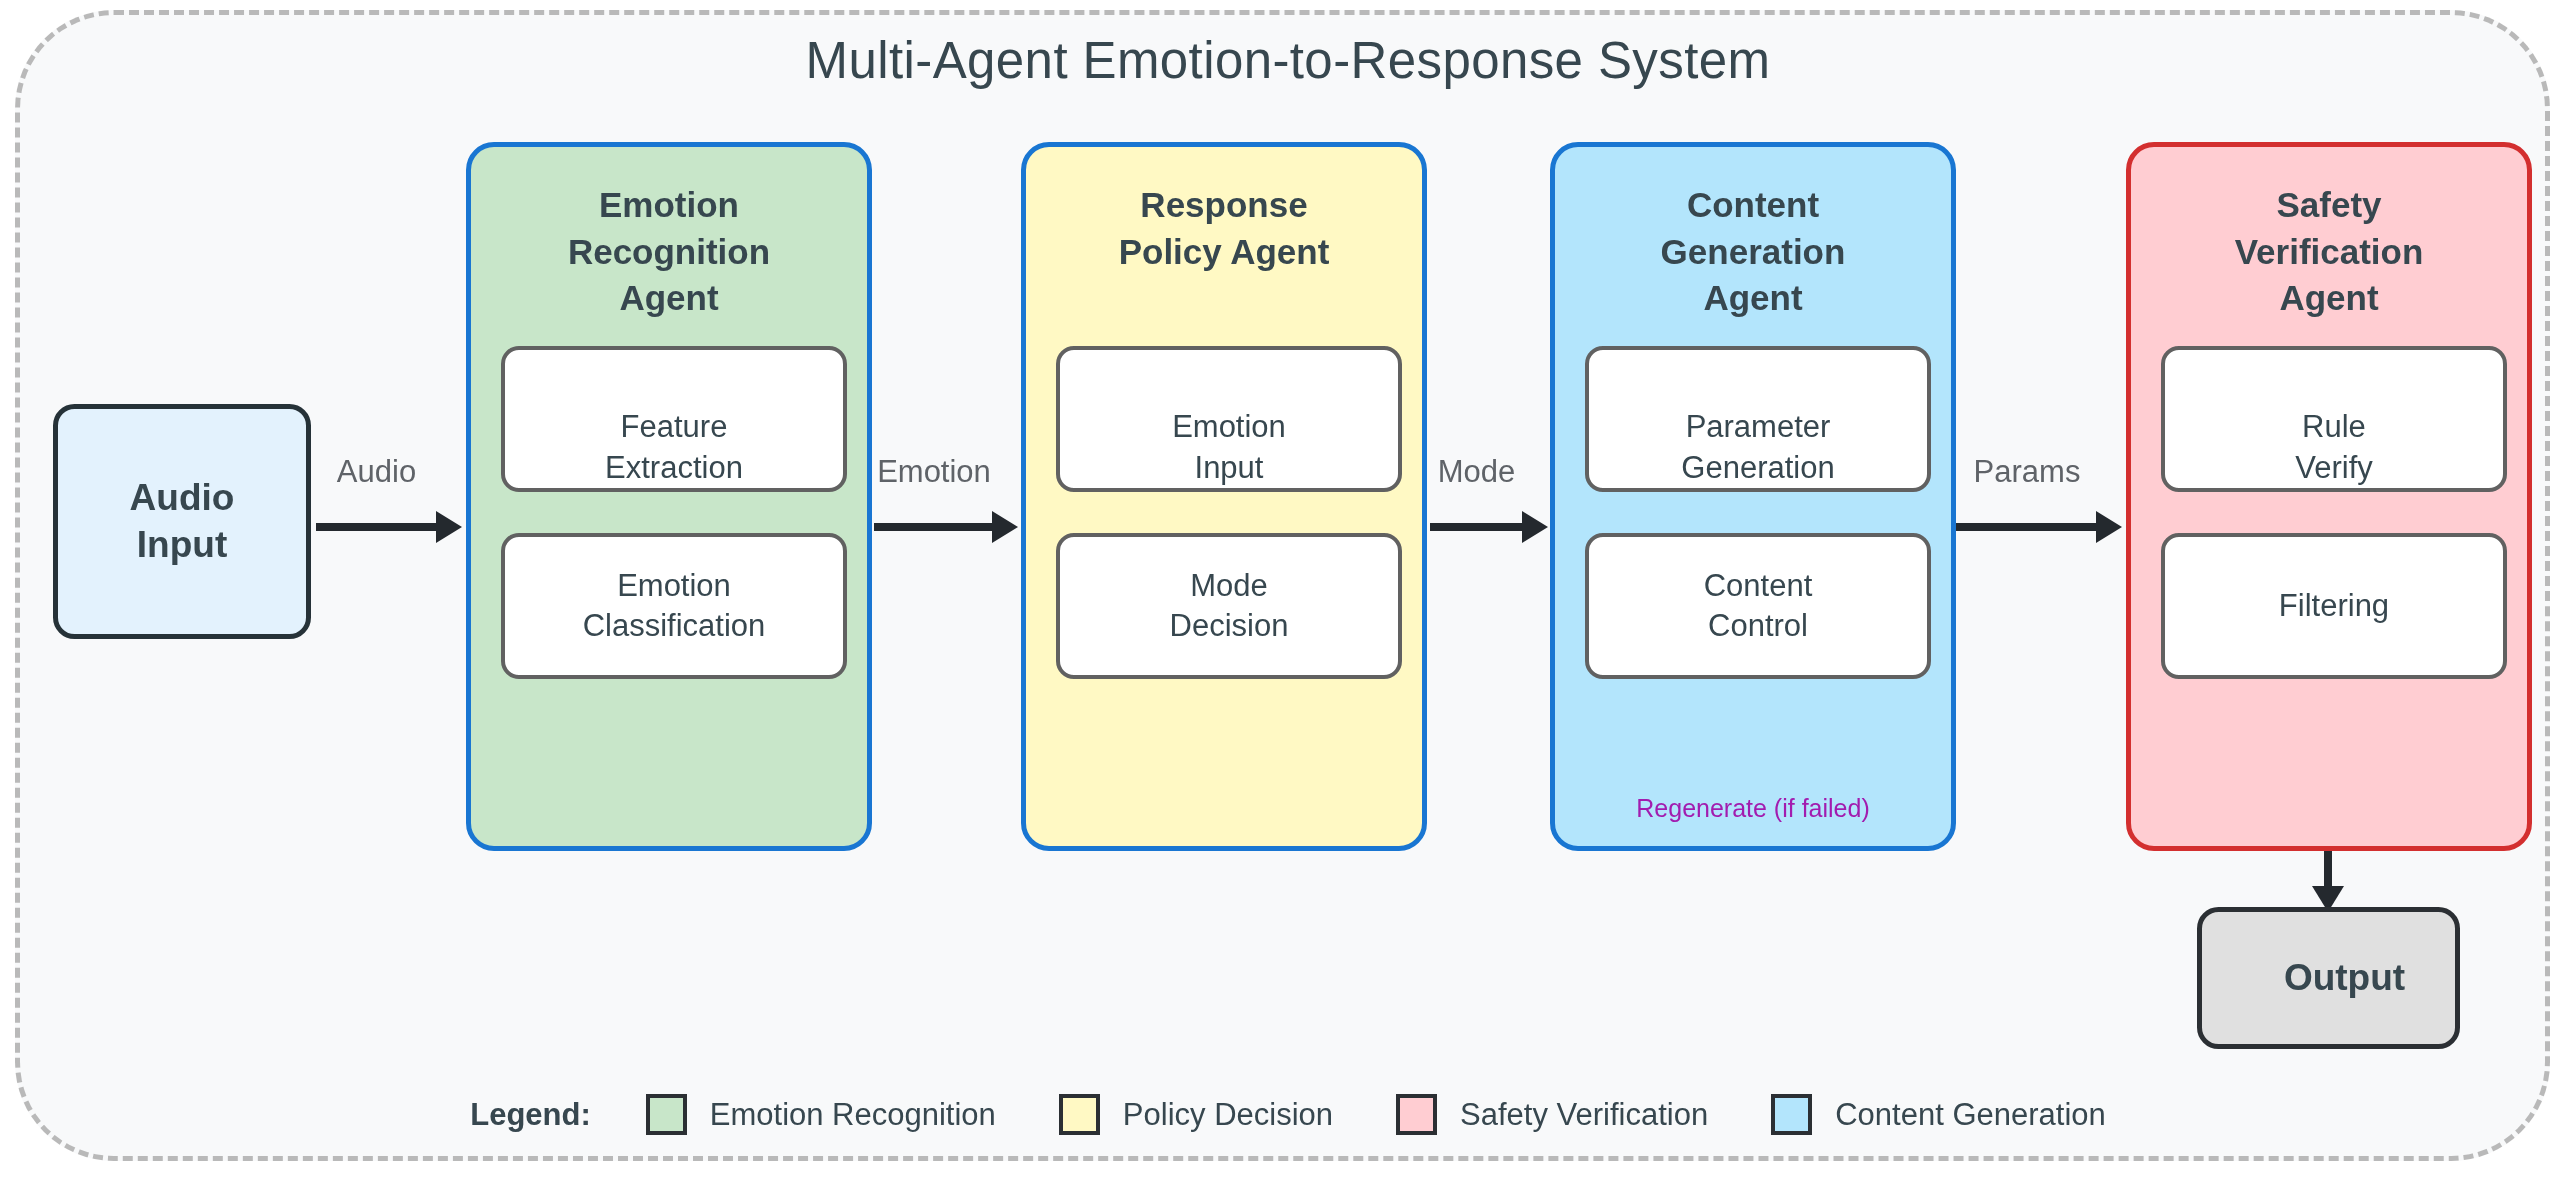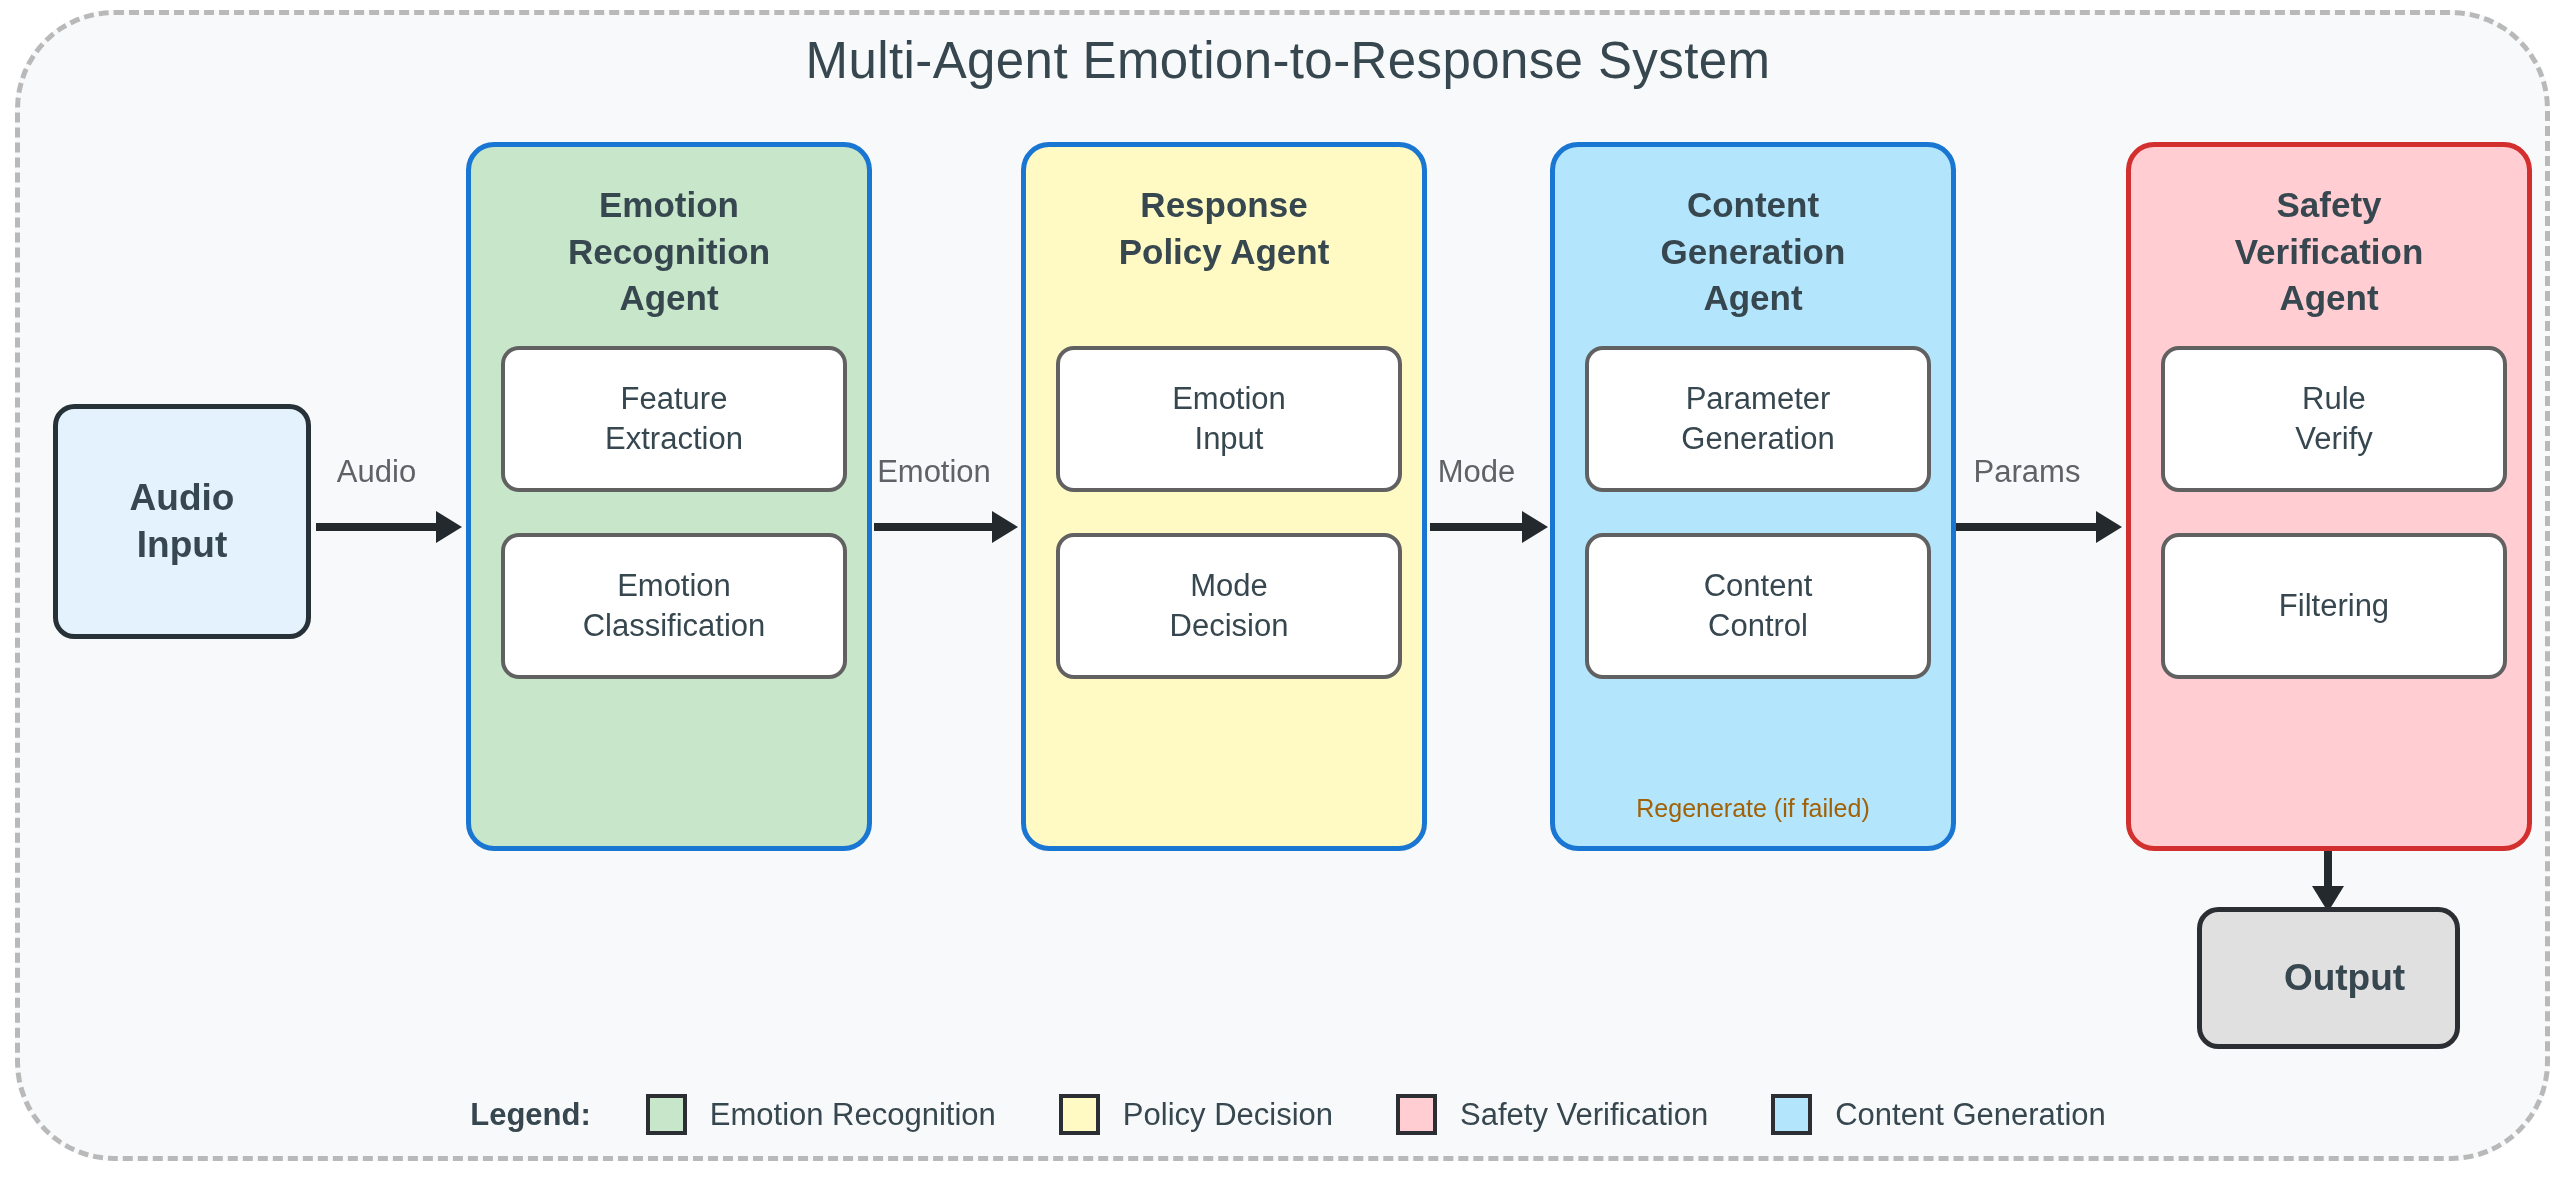--- a/index.html
+++ b/index.html
@@ -107,36 +107,36 @@
     border: 4.1px solid #616161;
     border-radius: 18px;
     display: flex;
     align-items: center;
     justify-content: center;
     text-align: center;
     font-size: 31px;
     color: #37474f;
     line-height: 1.3;
   }
-  .sub-box.slot-1 { top: 199px; }
+  .sub-box.slot-1 { top: 199px; align-items: flex-end; }
   .sub-box.slot-2 { top: 386px; }
 
   #agent-emotion { left: 466px; background: #c8e6c9; border: 5.8px solid #1976d2; }
   #agent-policy  { left: 1021px; background: #fff9c4; border: 5.8px solid #1976d2; }
   #agent-content { left: 1550px; background: #b3e5fc; border: 5.8px solid #1976d2; }
   #agent-safety  { left: 2126px; background: #ffcdd2; border: 5.8px solid #d32f2f; }
 
   .regenerate-note {
     position: absolute;
     left: 0;
     right: 0;
     bottom: 23px;
     text-align: center;
     font-size: 25px;
-    color: #a16207;
+    color: #a21caf;
   }
 
   
   .arrow-h {
     position: absolute;
     height: 8.3px;
     background: #24292e;
     top: 523px;
   }
   .arrow-h::after {

